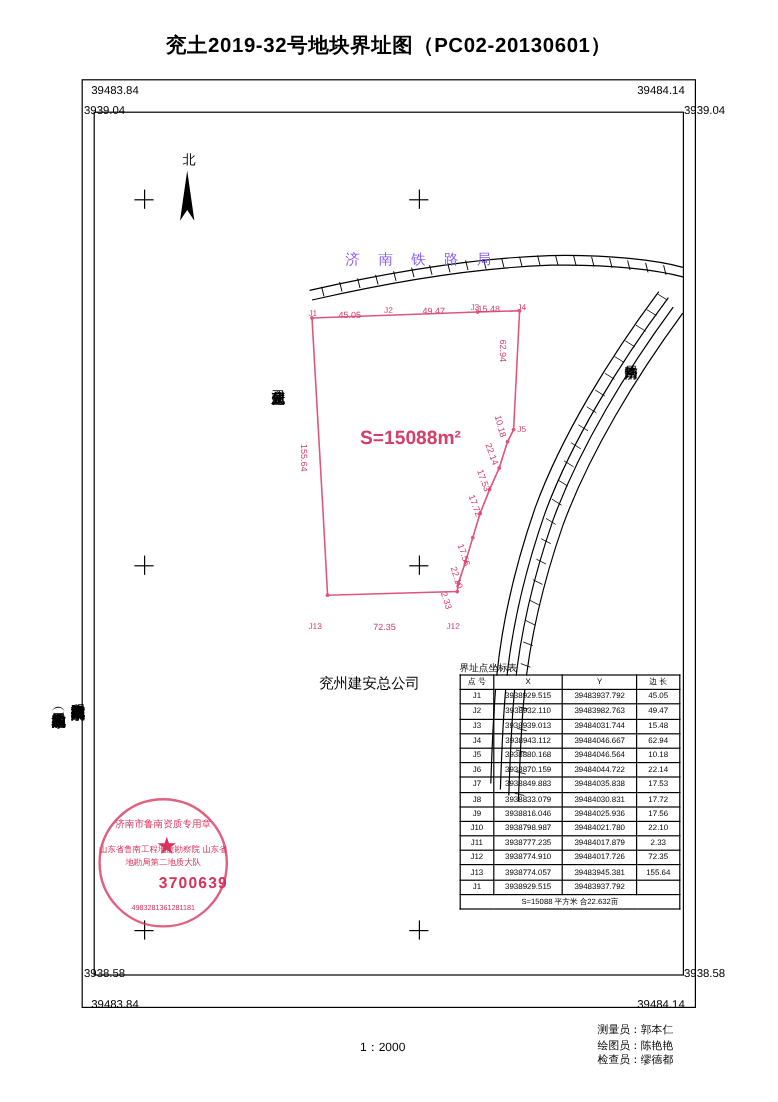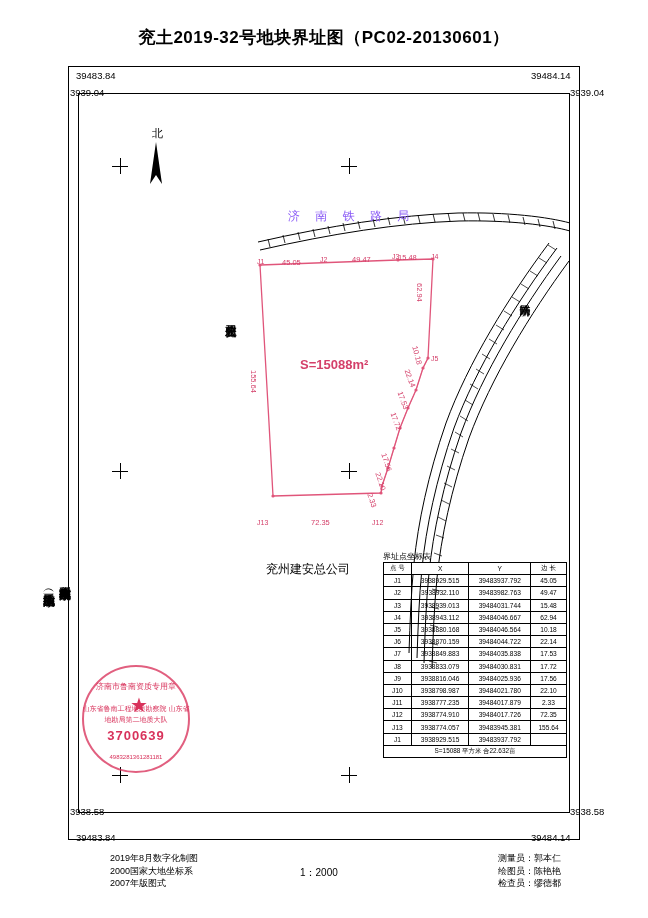--- a/index.html
+++ b/index.html
@@ -101,21 +101,21 @@
   .vert-label {
     position: absolute;
     font-size: 11px;
     line-height: 15px;
     text-align: center;
     color: #000;
     width: 14px;
   }
   .parcel-area {
     position: absolute;
-    font-size: 13px;
+    font-size: 16px;
     color: #d4406a;
     font-weight: bold;
   }
   .owner-block {
     position: absolute;
     font-size: 11.5px;
     line-height: 16px;
     width: 14px;
     text-align: center;
     color: #000;
@@ -194,21 +194,21 @@
     position: absolute;
     width: 108px;
     text-align: center;
     color: #d8325b;
     font-size: 8px;
     line-height: 11px;
   }
   .seal-num {
     position: absolute;
     width: 108px;
-    text-align: center;
+    text-align: right;
     color: #d8325b;
     font-size: 13px;
     font-weight: bold;
     letter-spacing: 1px;
   }
   .seal-star {
     position: absolute;
     color: #d8325b;
     font-size: 20px;
   }
@@ -493,25 +493,20 @@
   <div class="vstamp" style="left: 58px; top: 578px; writing-mode: vertical-rl; text-orientation: upright; white-space: pre-wrap;">山东省鲁南地质工程勘察院</div>
 
   <div class="seal"></div>
   <div class="seal-inner-text" style="left:82px; top:681px;">济南市鲁南资质专用章</div>
   <div class="seal-star" style="left:130px; top:693px;">★</div>
   <div class="seal-inner-text" style="left:82px; top:703px; font-size:7px;">山东省鲁南工程地质勘察院
 山东省地勘局第二地质大队</div>
   <div class="seal-num" style="left:82px; top:728px;">3700639</div>
   <div class="seal-inner-text" style="left:82px; top:752px; font-size:6px;">4983281361281181</div>
 
-  <div class="footer-left">
-    <div>2019年8月数字化制图</div>
-    <div>2000国家大地坐标系</div>
-    <div>2007年版图式</div>
-  </div>
   <div class="footer-center">1：2000</div>
   <div class="footer-right">
     <div>测量员：郭本仁</div>
     <div>绘图员：陈艳艳</div>
     <div>检查员：缪德都</div>
   </div>
 
 </div>
 
 </body></html>

